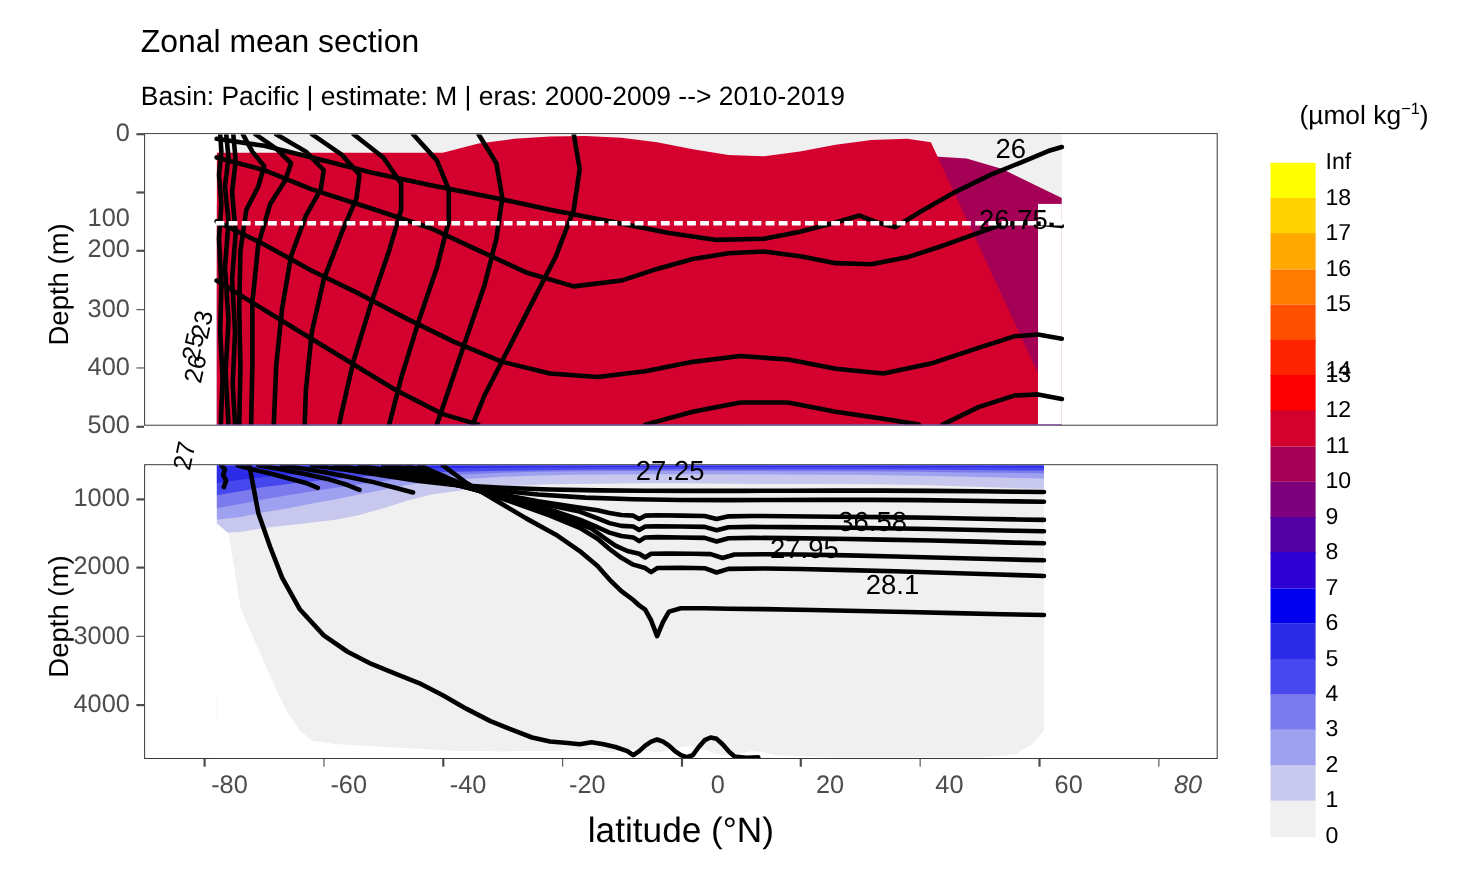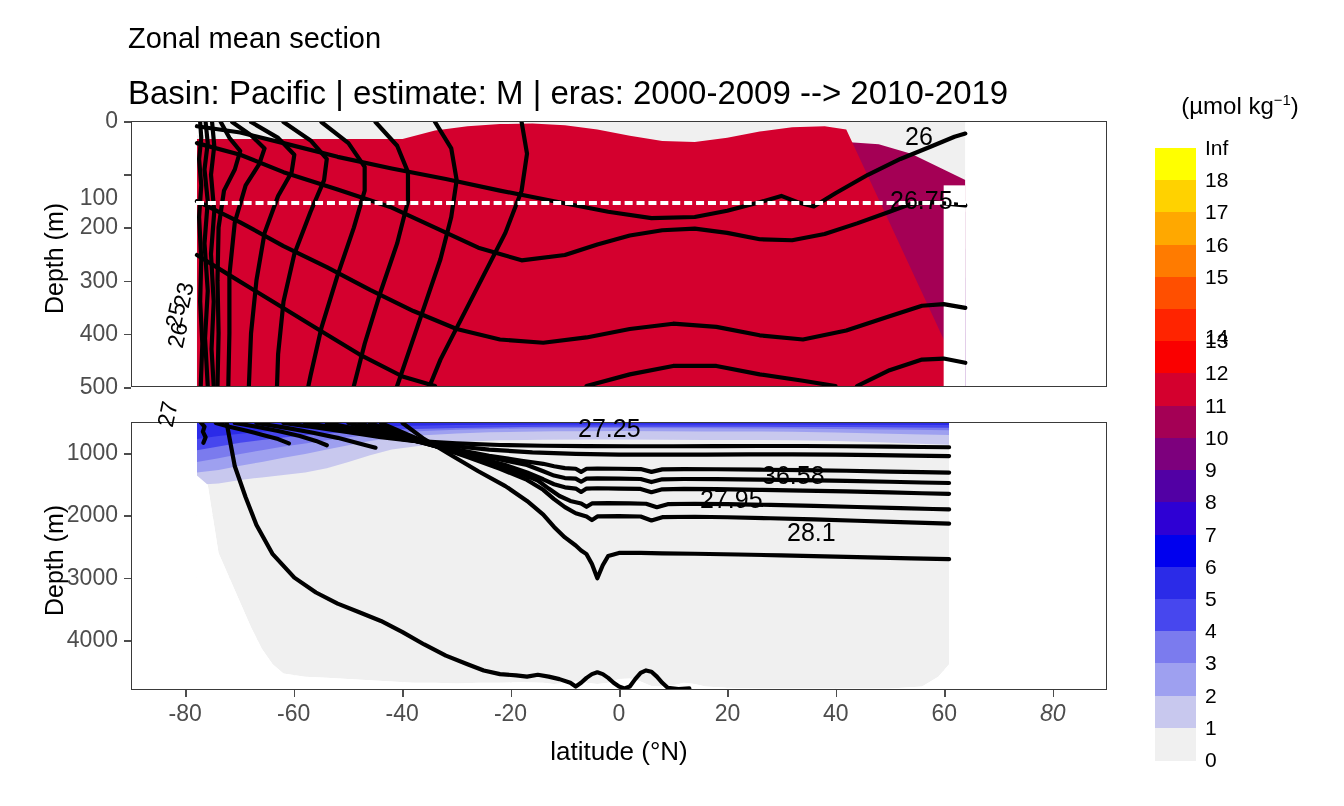--- a/index.html
+++ b/index.html
@@ -2,37 +2,37 @@
 <html><head>
 <meta charset="utf-8">
 <style>
   html,body{margin:0;padding:0;background:#ffffff;}
   body{width:1344px;height:806px;position:relative;overflow:hidden;
        font-family:"Liberation Sans",sans-serif;color:#000;}
   .fig{position:absolute;left:0;top:0;width:1344px;height:806px;}
 
   
   #plot-title{position:absolute;left:128px;top:22px;font-size:29px;color:#000;white-space:nowrap;}
-  #plot-subtitle{position:absolute;left:128px;top:74px;font-size:33px;color:#000;white-space:nowrap;}
+  #plot-subtitle{position:absolute;left:128px;top:74px;font-size:24px;color:#000;white-space:nowrap;}
 
   
   .panel{position:absolute;border:1.4px solid #3a3a3a;background:#ffffff;box-sizing:border-box;overflow:hidden;}
   #panel-upper{left:131px;top:121px;width:976px;height:266px;}
   #panel-lower{left:131px;top:422px;width:976px;height:268px;}
   .plotsurf{position:absolute;left:0;top:0;width:100%;height:100%;}
 
   
   .ytick{position:absolute;font-size:23px;color:#4d4d4d;text-align:right;width:70px;}
   .ytickmark{position:absolute;width:7px;height:1.6px;background:#4d4d4d;left:124px;}
-  .xtick{position:absolute;font-size:23px;color:#4d4d4d;text-align:center;width:80px;top:700px;}
+  .xtick{position:absolute;font-size:23px;color:#4d4d4d;text-align:right;width:80px;top:700px;}
   .xtickmark{position:absolute;width:1.6px;height:7px;background:#4d4d4d;top:690px;}
   .ylab{position:absolute;font-size:25px;color:#000;transform:rotate(-90deg);transform-origin:50% 50%;white-space:nowrap;}
   #ylab-upper{left:-36px;top:244px;width:180px;text-align:center;}
   #ylab-lower{left:-36px;top:546px;width:180px;text-align:center;}
-  #xlab{position:absolute;left:131px;top:736px;width:976px;text-align:center;font-size:26px;color:#000;}
+  #xlab{position:absolute;left:131px;top:736px;width:976px;text-align:center;font-size:32px;color:#000;}
 
   
   #legend-title{position:absolute;left:1150px;top:52px;width:190px;text-align:center;font-size:24px;white-space:nowrap;}
   #legend-units{position:absolute;left:1140px;top:92px;width:200px;text-align:center;font-size:24px;white-space:nowrap;}
   #colorbar{position:absolute;left:1155px;top:148px;width:41px;height:612px;}
   .cbband{position:absolute;left:0;width:41px;}
   .cblabel{position:absolute;left:1205px;font-size:21px;color:#000;white-space:nowrap;}
   sub{font-size:0.62em;}
   sup{font-size:0.62em;}
 

